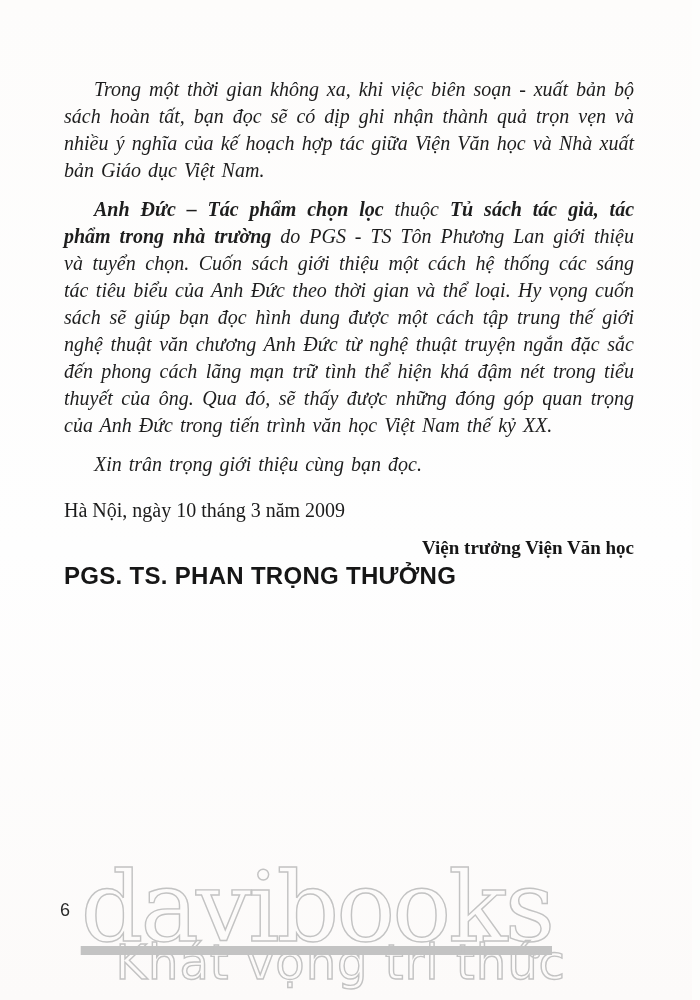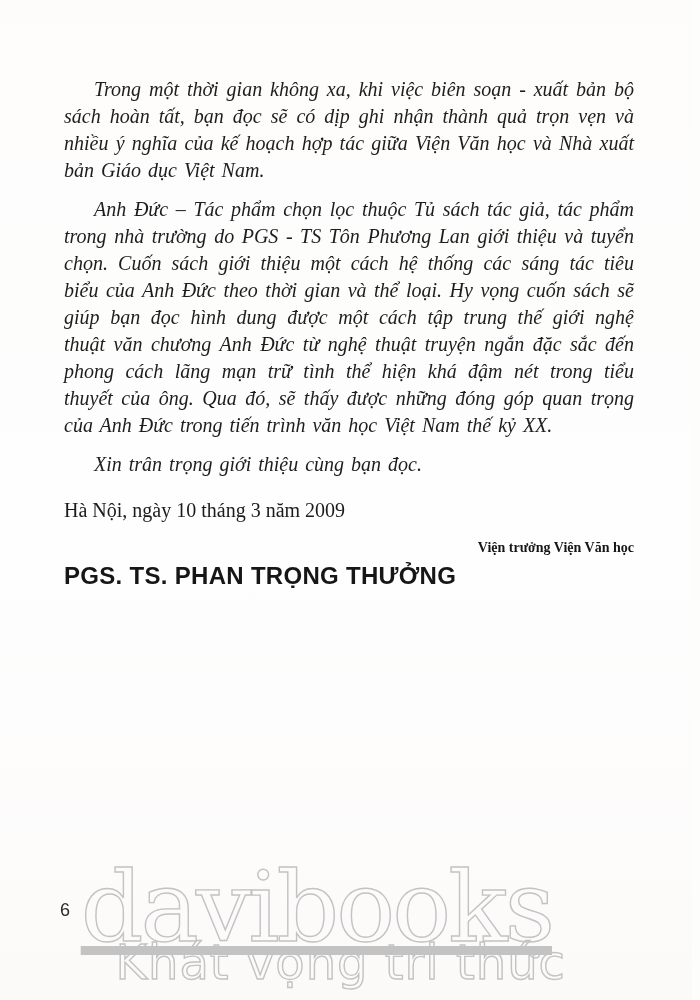--- a/index.html
+++ b/index.html
@@ -31,34 +31,34 @@
     text-align: justify;
     text-indent: 30px;
     word-spacing: 2px;
   }
   .seg-italic {
     font-style: italic;
     font-weight: normal;
   }
   .seg-bold-italic {
     font-style: italic;
-    font-weight: normal;
+    font-weight: bold;
   }
   .dateline {
     margin-top: 20px;
     text-align: left;
     font-size: 20px;
     line-height: 24px;
     font-style: normal;
     color: #1b1b1b;
   }
   .sig-title {
     margin-top: 14px;
     text-align: right;
-    font-size: 14px;
+    font-size: 19px;
     line-height: 23px;
     font-weight: bold;
     color: #161616;
   }
   .sig-name {
     margin-top: 6px;
     text-align: left;
     font-family: "Liberation Sans", sans-serif;
     font-size: 24px;
     line-height: 22px;

